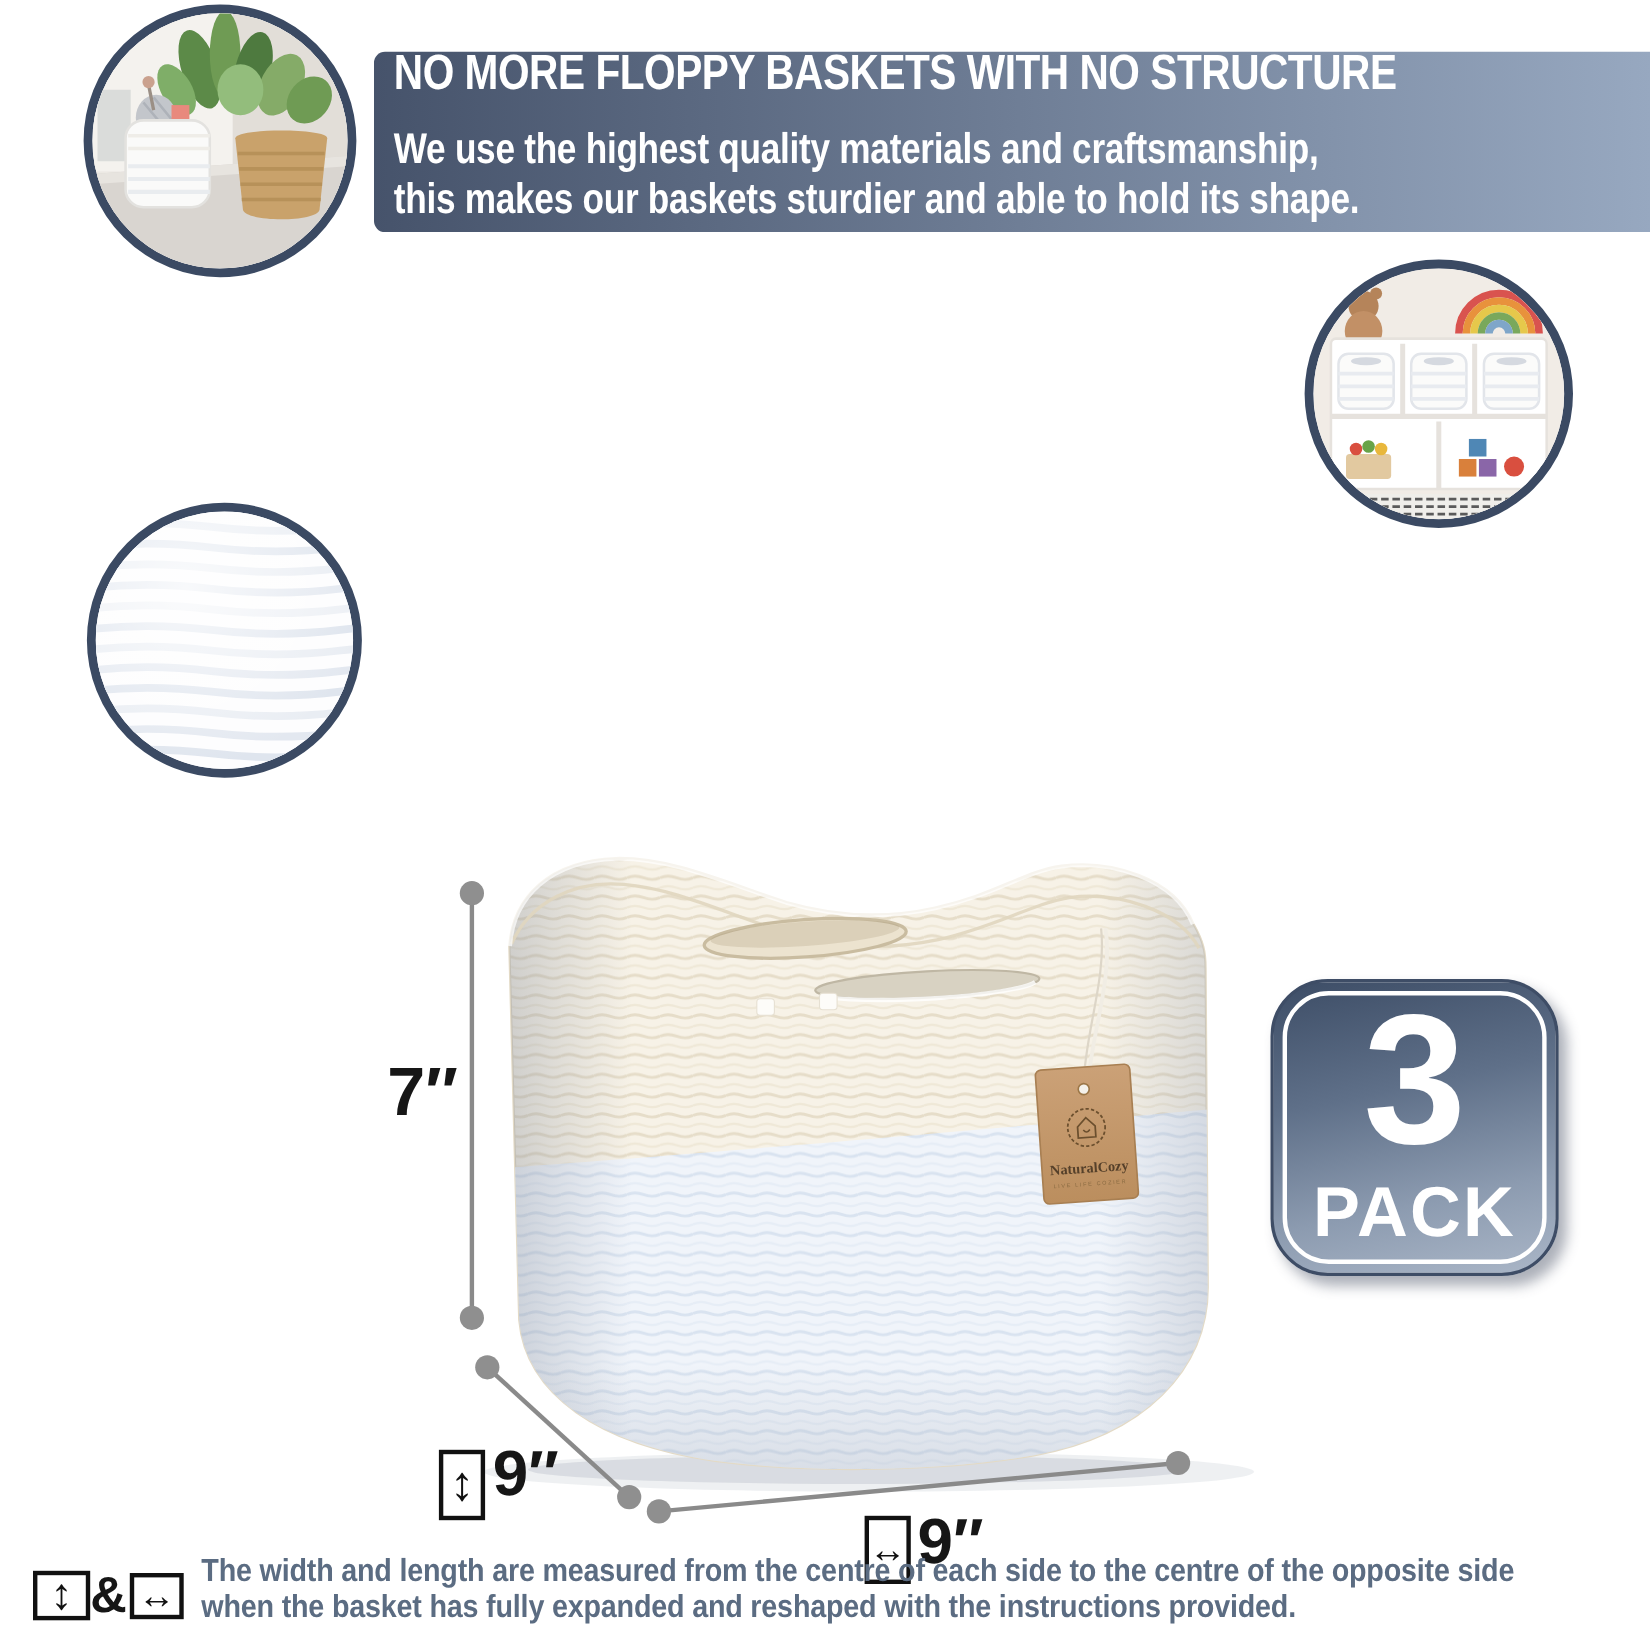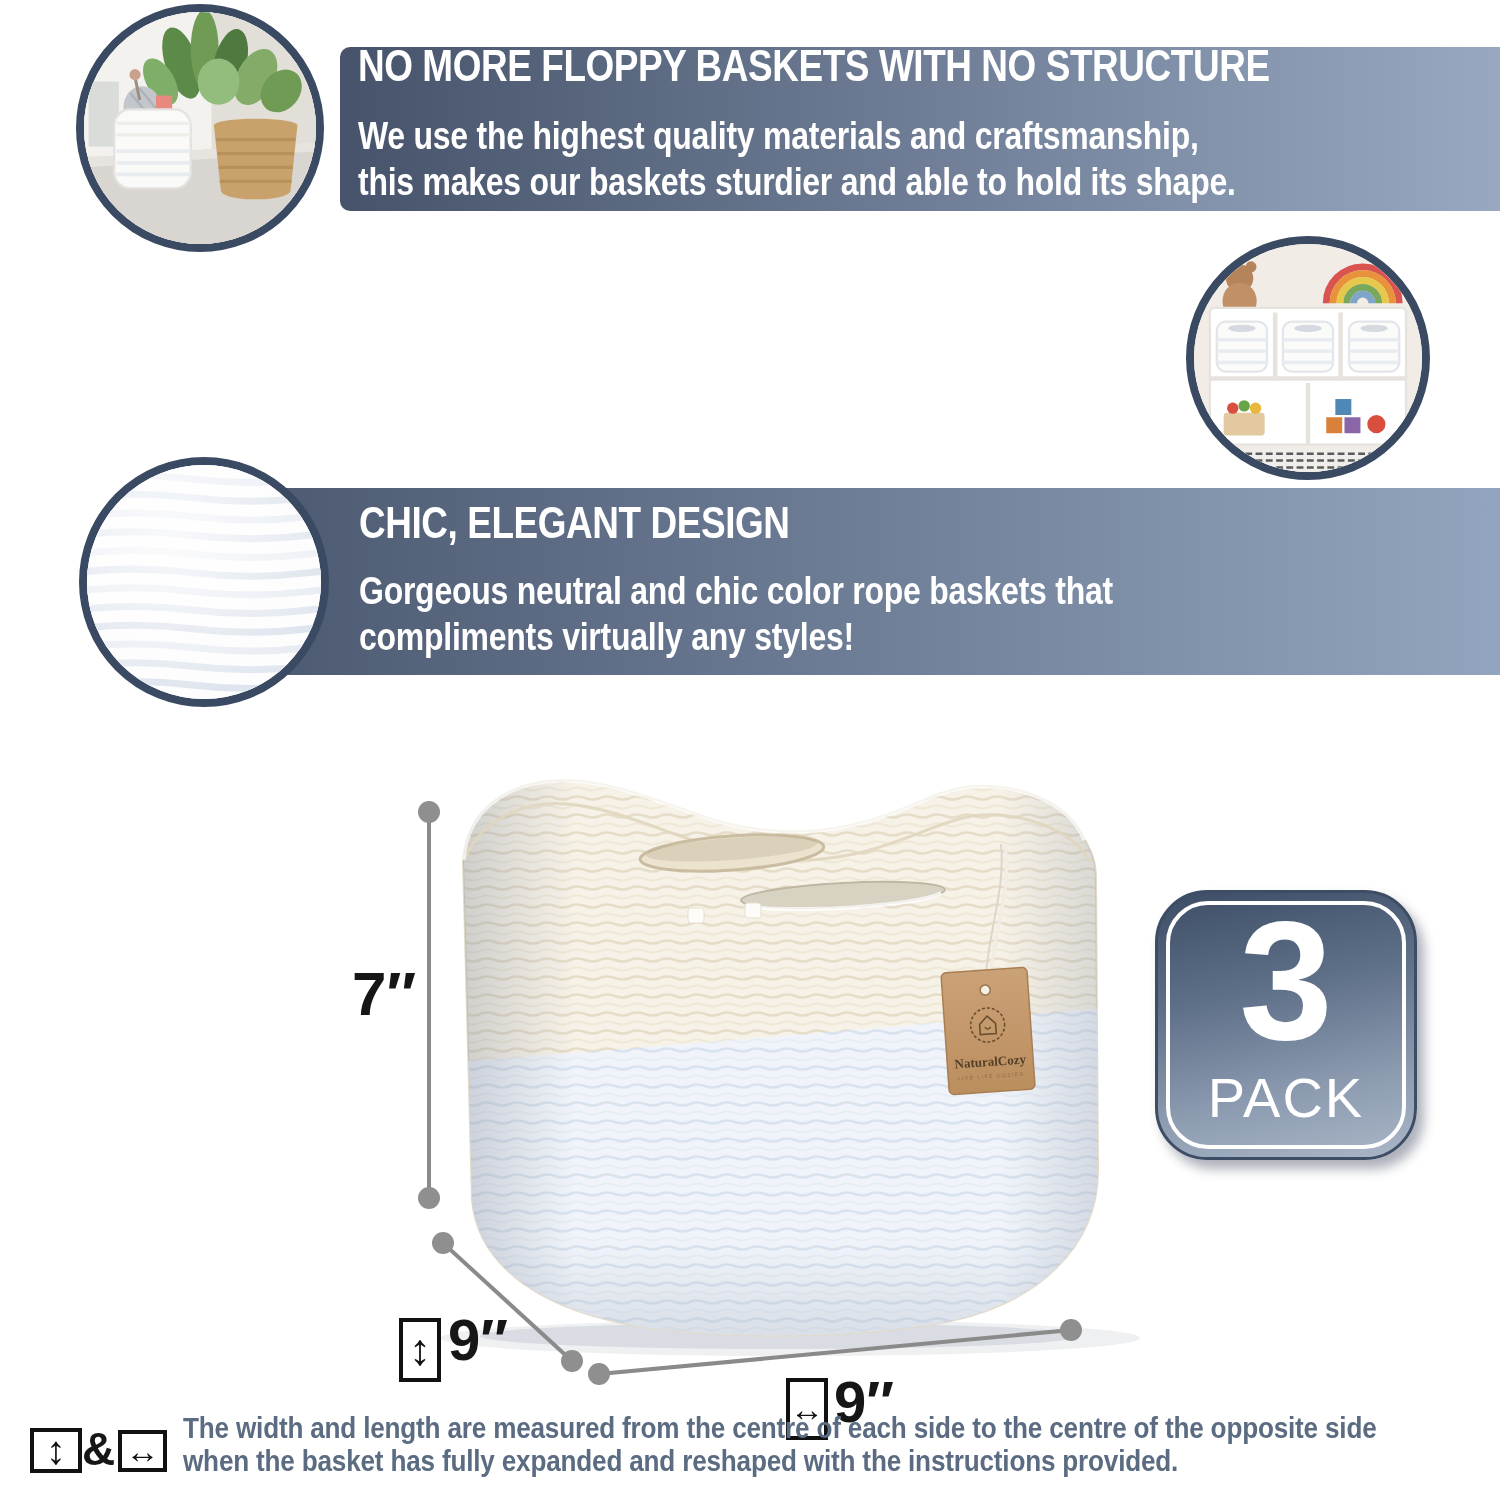--- a/index.html
+++ b/index.html
@@ -39,21 +39,21 @@
   .ibox-width{left:786px;top:1378px;width:42px;height:62px;font-size:34px;}
   
   .badge{position:absolute;left:1155px;top:890px;width:262px;height:270px;border-radius:52px;
          border:3px solid #3e4d66;box-sizing:border-box;
          background:linear-gradient(168deg,#3d4d66 0%,#5f7089 38%,#8c9bb0 72%,#aab6c7 100%);
          box-shadow:7px 9px 12px rgba(70,80,100,.45);}
   .badge::before{content:"";position:absolute;inset:8px;border:4px solid #fff;border-radius:42px;}
   .badge .num{position:absolute;left:0;right:0;top:8px;text-align:center;
               font-size:168px;line-height:160px;font-weight:700;color:#fff;}
   .badge .unit{position:absolute;left:0;right:0;top:172px;text-align:center;
-               font-size:56px;font-weight:400;letter-spacing:2px;color:#fff;}
+               font-size:64px;font-weight:700;letter-spacing:2px;color:#fff;}
   
   .fbox{position:absolute;border:4px solid #111;background:#fff;box-sizing:border-box;
         display:flex;align-items:center;justify-content:center;color:#111;font-weight:700;}
   .fbox-h{left:30px;top:1428px;width:52px;height:45px;font-size:40px;}
   .fbox-w{left:118px;top:1430px;width:49px;height:42px;font-size:34px;}
   .famp{position:absolute;left:82px;top:1422px;font-size:46px;font-weight:700;color:#161616;}
   .ftext{position:absolute;left:183px;top:1412px;color:#5b6c82;font-weight:700;
          font-size:29px;line-height:33px;white-space:nowrap;transform:scaleX(.9);
          transform-origin:left top;letter-spacing:-.2px;}
 </style>
@@ -62,25 +62,20 @@
 
 <div class="page">
 
   <div class="banner banner1">
     <div class="h-txt o-left" style="left:18px;top:-6px;">NO MORE FLOPPY BASKETS WITH NO STRUCTURE</div>
     <div class="b-txt o-left" style="left:18px;top:66px;">We use the highest quality materials and craftsmanship,</div>
     <div class="b-txt o-left" style="left:18px;top:112px;">this makes our baskets sturdier and able to hold its shape.</div>
   </div>
 
 
-  <div class="banner banner3">
-    <div class="h-txt o-left" style="left:199px;top:10px;">CHIC, ELEGANT DESIGN</div>
-    <div class="b-txt o-left" style="left:199px;top:80px;">Gorgeous neutral and chic color rope baskets that</div>
-    <div class="b-txt o-left" style="left:199px;top:126px;">compliments virtually any styles!</div>
-  </div>
 
   <div class="circle c1">
     <svg viewBox="0 0 100 100">
       <rect width="100" height="100" fill="#ece9e4"></rect>
       <rect x="0" y="0" width="55" height="62" fill="#f4f2ee"></rect>
       <rect x="55" y="0" width="45" height="60" fill="#e2ded8"></rect>
       <rect x="2" y="30" width="13" height="28" fill="#cfd3d2" opacity=".7"></rect>
       <path d="M0 63 L100 56 L100 100 L0 100 Z" fill="#d9d5d0"></path>
       <path d="M0 63 L100 56 L100 60 L0 67 Z" fill="#e7e4df"></path>
       <g>

